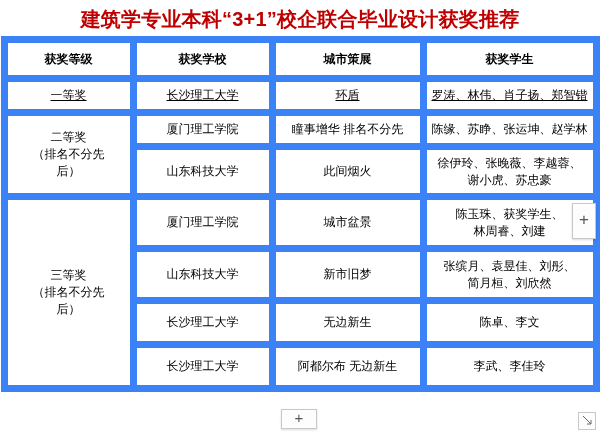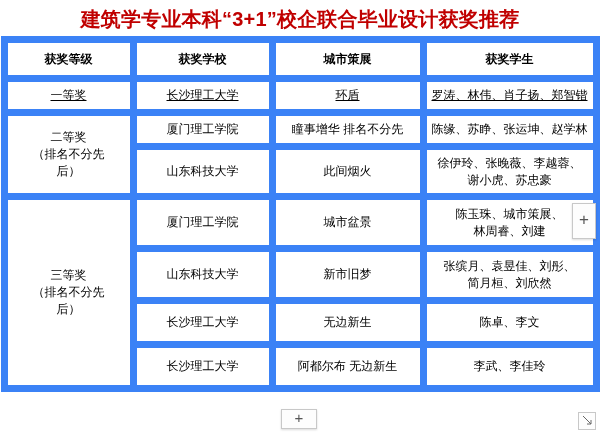--- a/index.html
+++ b/index.html
@@ -177,21 +177,21 @@
           <span class="cellline">（排名不分先</span>
           <span class="cellline">后）</span>
         </td>
         <td>
           <span class="cellline">厦门理工学院</span>
         </td>
         <td>
           <span class="cellline">城市盆景</span>
         </td>
         <td>
-          <span class="cellline">陈玉珠、城市策展、</span>
+          <span class="cellline">陈玉珠、获奖学生、</span>
           <span class="cellline">林周睿、刘建</span>
         </td>
       </tr>
 
       <tr class="row-h5">
         <td>
           <span class="cellline">山东科技大学</span>
         </td>
         <td>
           <span class="cellline">新市旧梦</span>

